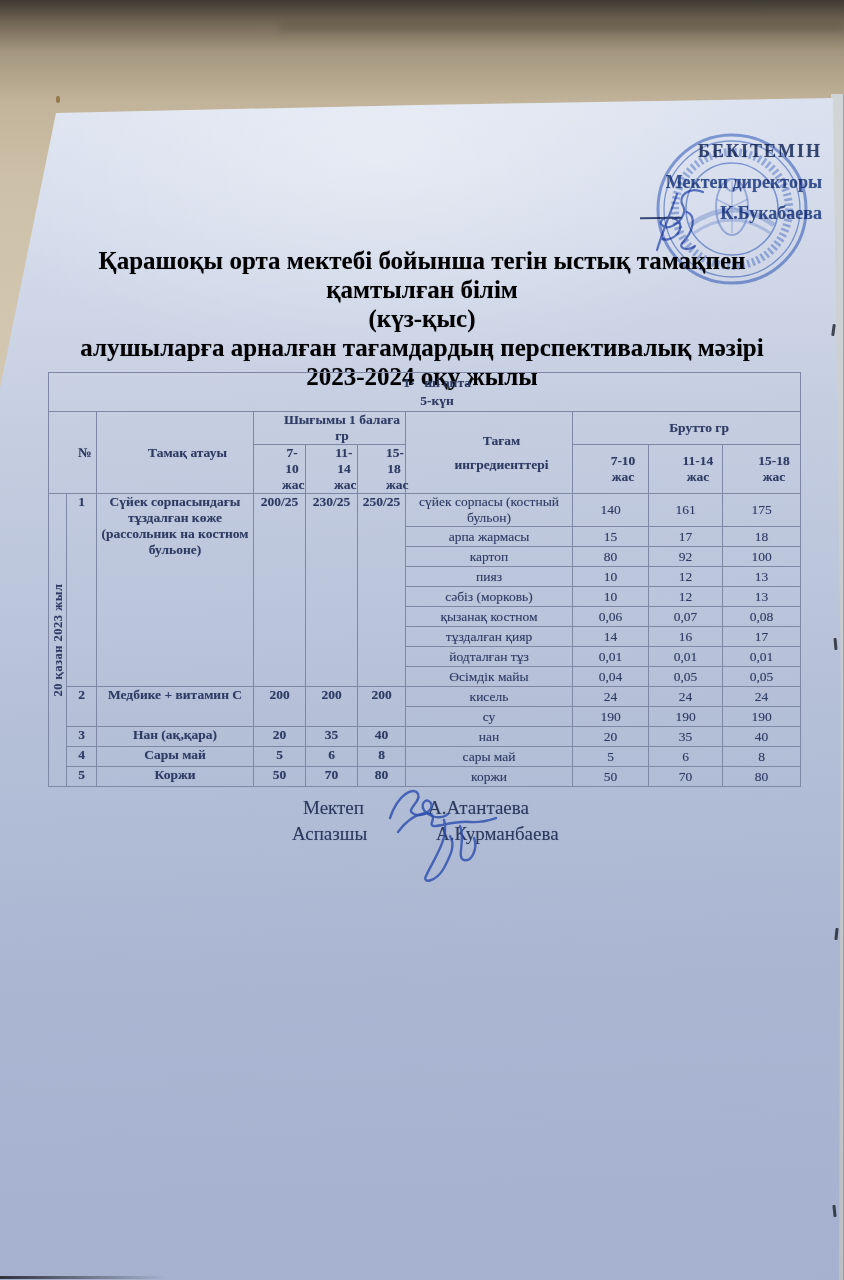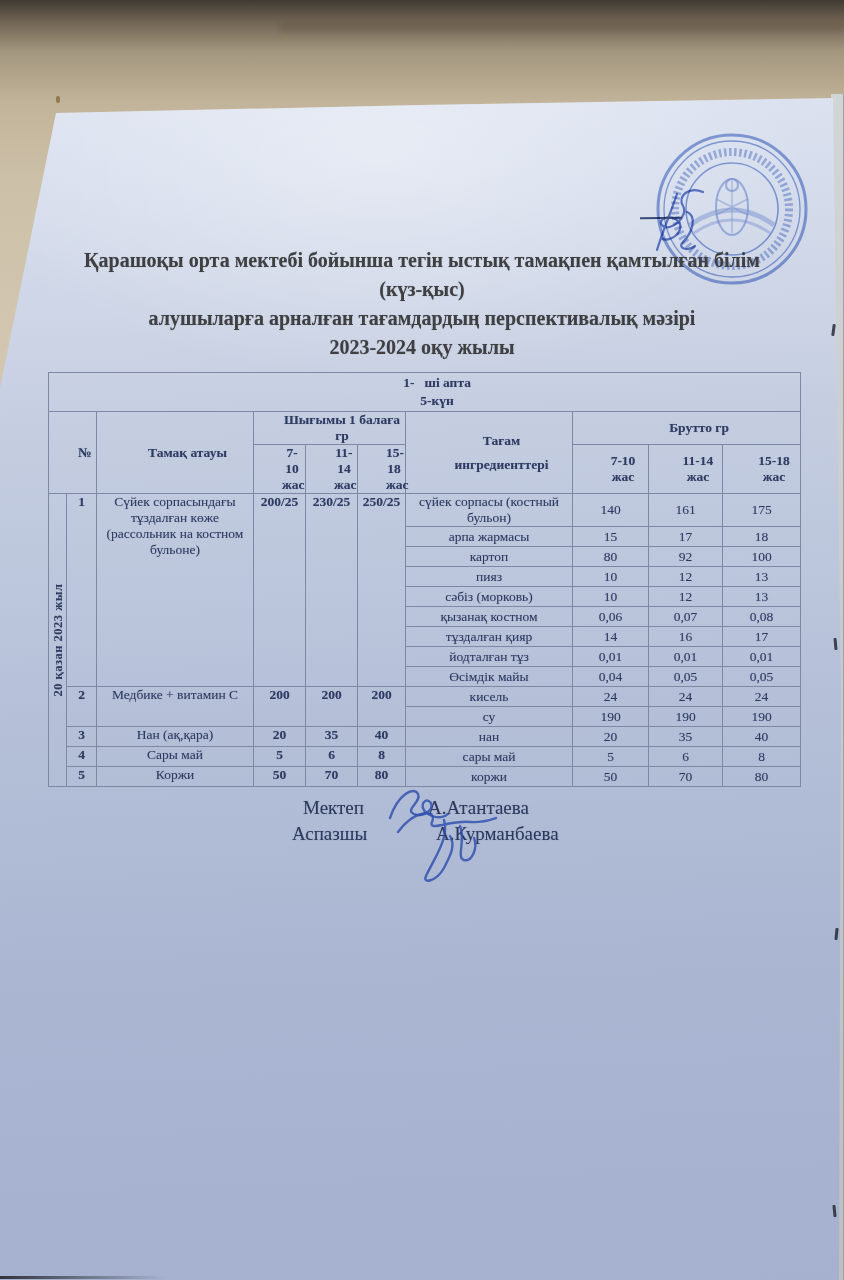--- a/index.html
+++ b/index.html
@@ -38,36 +38,36 @@
   .approve-line1{font-size:18px;font-weight:bold;letter-spacing:2px;color:#32446e;}
   .approve-line2,.approve-line3{font-size:18px;font-weight:bold;color:#35508f;}
   
   .stamp{position:absolute;left:652px;top:129px;width:160px;height:160px;
     opacity:.62;mix-blend-mode:multiply;}
   .sig{position:absolute;opacity:.9;}
   .sig-underline{position:absolute;left:640px;top:217px;width:42px;height:2px;
     background:#3a4a77;transform:rotate(-1deg);}
   
   .title{position:absolute;left:40px;right:40px;top:246px;text-align:center;}
-  .title-line{font-size:20px;font-weight:bold;line-height:29px;color:#404040;font-family:Liberation Serif, serif;}
+  .title-line{font-size:25px;font-weight:bold;line-height:29px;color:#000000;font-family:Liberation Serif, serif;}
   
   .table-wrap{position:absolute;left:48px;top:372px;}
   .menu-table{border-collapse:collapse;table-layout:fixed;width:752px;color:#2e3b63;}
   .menu-table th,.menu-table td{border:1px solid #7e88a5;padding:0 3px;
     text-shadow:0 0 1px rgba(46,59,99,.3);}
   .menu-table thead th{font-weight:bold;font-size:13.5px;text-align:center;padding-left:28px;}
   .weekcell{height:38px;line-height:18px;font-size:13.5px;}
   .weekcell div{white-space:pre;}
   .rowB th{height:24px;}
   .agehead{height:36px;font-size:13px;line-height:16px;word-spacing:60px;}
   .wrap-each{word-spacing:200px;line-height:24px;}
   .menu-table tbody tr{height:20px;}
   .menu-table tbody td{font-size:13.5px;text-align:center;line-height:16px;}
   .nocell{vertical-align:top;font-weight:bold;}
-  .namecell{vertical-align:top;font-weight:normal;line-height:17px;}
+  .namecell{vertical-align:top;font-weight:bold;line-height:17px;}
   .portioncell{vertical-align:top;font-weight:bold;}
   .ingcell{text-align:left;font-weight:normal;font-size:13px;padding-left:5px;}
   .bruttocell{font-weight:normal;font-size:13px;}
   .datecell{width:18px;position:relative;}
   .vtext{position:absolute;left:50%;top:50%;
     transform:translate(-50%,-50%) rotate(-90deg);
     white-space:nowrap;font-weight:bold;font-size:12.5px;letter-spacing:.5px;color:#2e3b63;}
   
   .sigrow-label{position:absolute;font-size:19px;font-weight:normal;color:#2c3a5e;}
   
@@ -79,20 +79,25 @@
 </head>
 <body>
 
 <div class="photo">
   <div class="wall"></div>
   <div class="sill-shadow"></div>
   <div class="wall-speck"></div>
   <div class="edge-strip"></div>
   <div class="paper"></div>
 
+  <div class="approval doc-text">
+    <div class="approve-line1">БЕКІТЕМІН</div>
+    <div class="approve-line2">Мектеп директоры</div>
+    <div class="approve-line3">К.Букабаева</div>
+  </div>
 
   <svg class="sig" style="left:643px;top:186px;" width="80" height="72" viewBox="0 0 80 72">
     <g fill="none" stroke="#2f4fae" stroke-width="2.2" stroke-linecap="round" opacity="0.85">
       <path d="M60 6 C 46 0, 34 10, 40 20 C 46 30, 28 46, 20 40 C 12 34, 28 26, 36 36 C 42 46, 26 58, 18 52"></path>
       <path d="M34 8 C 28 26, 20 44, 14 64"></path>
       <path d="M44 26 C 54 30, 50 46, 40 56 C 34 62, 44 66, 52 60"></path>
     </g>
   </svg>
   <div class="sig-underline"></div>
 

